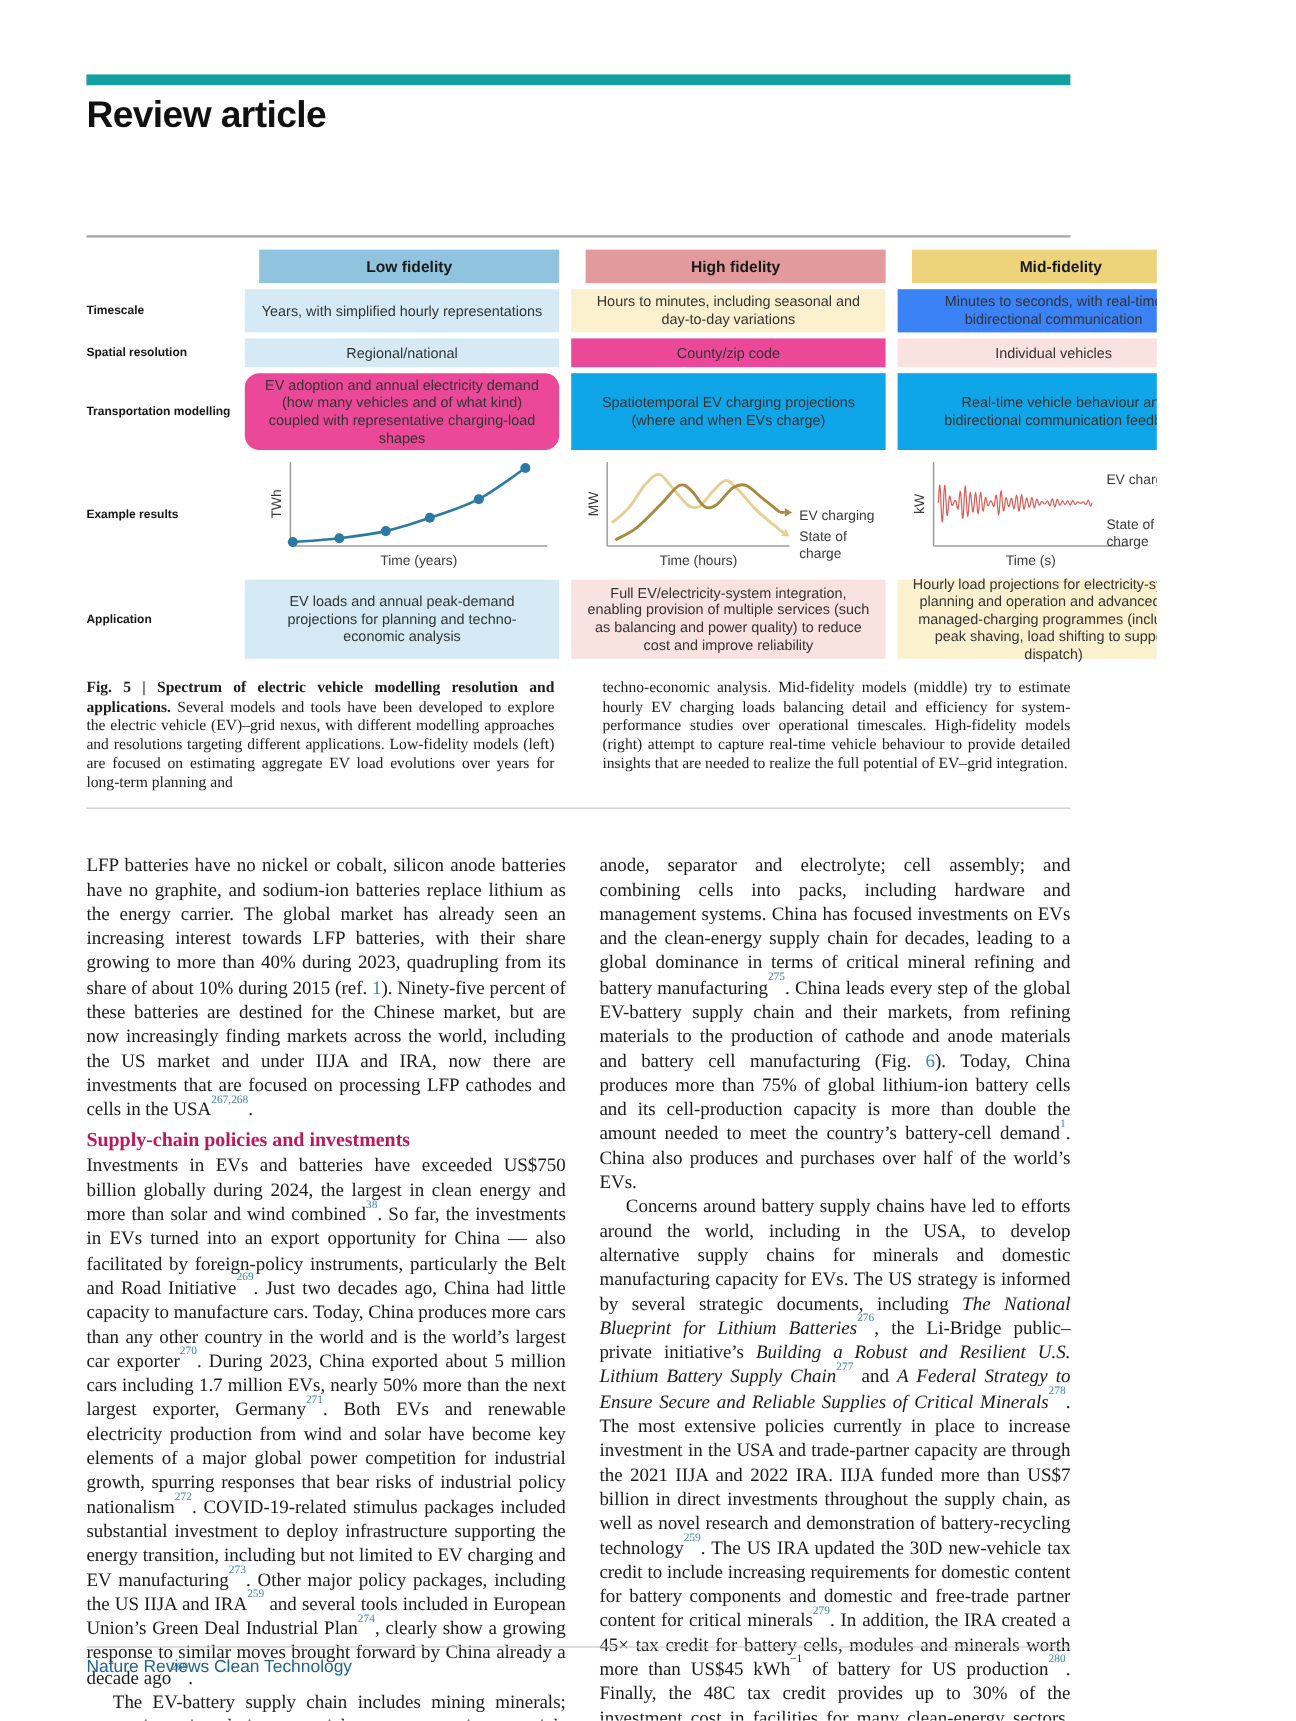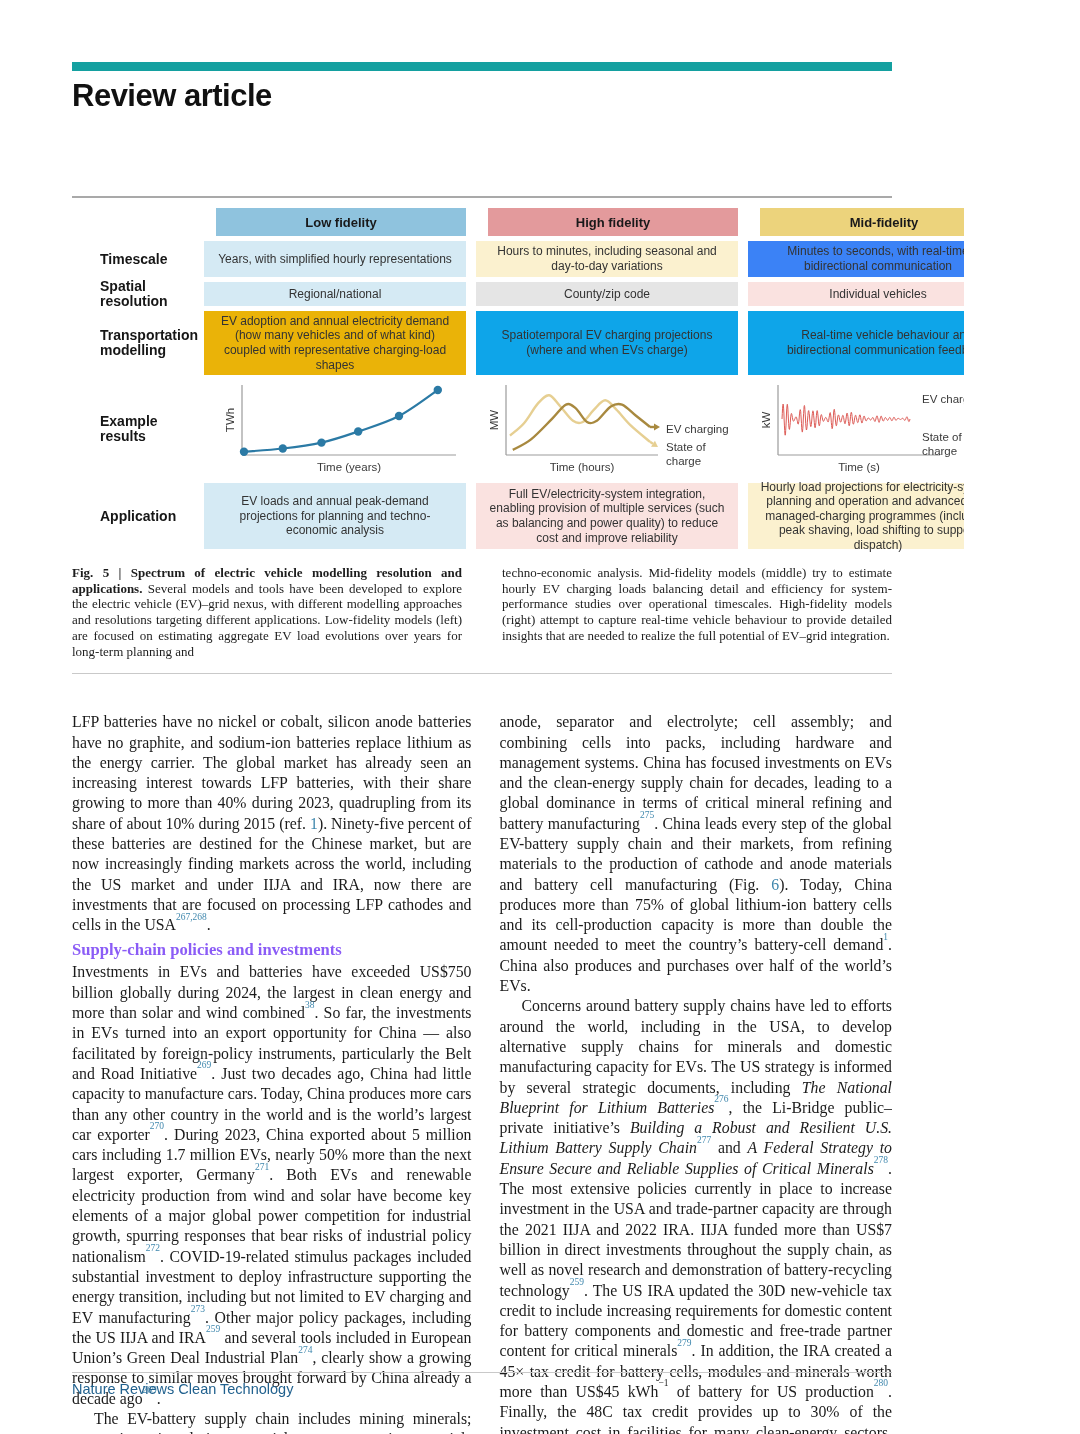--- a/index.html
+++ b/index.html
@@ -5,39 +5,39 @@
   html,body{margin:0;padding:0;background:#ffffff;}
   .page{position:relative;width:964px;height:1434px;background:#ffffff;overflow:hidden;
         font-family:"Liberation Sans",sans-serif;color:#1d1d1d;}
   .topbar{margin:62px 72px 0;height:9px;background:#14a0a0;}
   h1.title{margin:8px 72px 0;font-size:31px;line-height:34px;font-weight:bold;
            letter-spacing:-0.5px;color:#111;font-family:"Liberation Sans",sans-serif;}
   .figure{margin:83px 72px 0;}
   .toprule{border-top:2px solid #a9a9a9;}
   .fig-table{margin-top:10px;display:grid;grid-template-columns:122px 262px 262px 260px;
              column-gap:10px;row-gap:5px;grid-template-rows:28px 36px 24px 64px 98px 66px;}
-  .rowlabel{display:flex;align-items:center;font-weight:bold;font-size:14px;line-height:15px;color:#161616;margin-left:28px;}
+  .rowlabel{display:flex;align-items:center;font-weight:bold;font-size:10px;line-height:15px;color:#161616;}
   .col-header{display:flex;align-items:center;justify-content:center;font-weight:bold;
               font-size:13px;color:#19191a;margin-left:12px;}
   .cell{display:flex;align-items:center;justify-content:center;text-align:center;
         font-size:12px;line-height:14.6px;color:#333;padding:3px 10px;box-sizing:border-box;}
   .chartcell{display:flex;align-items:center;justify-content:center;padding:0;}
   .fig-caption{margin-top:16px;display:flex;gap:40px;font-family:"Liberation Serif",serif;
                font-size:13px;line-height:15.7px;color:#1d1d1d;}
   .fig-caption>div{width:448px;text-align:justify;}
   .cap-bold{font-weight:bold;}
   .body-rule{margin:14px 72px 0;border-top:1px solid #c9c9c9;}
   .columns{margin:38px 72px 0;display:flex;gap:28px;}
   .colL{width:458px;}
   .colR{width:450px;}
   .columns p{margin:0;font-family:"Liberation Serif",serif;font-size:15.8px;line-height:20.3px;
              text-align:justify;color:#1b1b1b;}
   .columns p.indent{text-indent:22px;}
   h2.subhead{margin:5px 0 2px;font-family:"Liberation Serif",serif;font-size:16.6px;
-             line-height:20px;font-weight:bold;color:#8b5cf6;}
+             line-height:20px;font-weight:bold;color:#be185d;}
   sup.ref{color:#3f87ad;font-size:9.5px;line-height:0;position:relative;top:-0.45em;}
   sup.exp{color:#1b1b1b;font-size:9.5px;line-height:0;position:relative;top:-0.45em;}
   span.refinline{color:#3f87ad;}
   em{font-style:italic;}
   .footer-rule{position:absolute;left:72px;right:72px;top:1372px;border-top:1px solid #c9c9c9;}
   .footer-text{position:absolute;left:72px;top:1381px;font-size:14.5px;color:#21618e;
                font-family:"Liberation Sans",sans-serif;}
   svg text{font-family:"Liberation Sans",sans-serif;}
 </style>
 </head>
@@ -58,25 +58,25 @@
       <div class="col-header" style="background: rgb(227, 154, 156);">High fidelity</div>
       <div class="col-header" style="background: rgb(236, 211, 124);">Mid-fidelity</div>
 
       <div class="rowlabel">Timescale</div>
       <div class="cell" style="background: rgb(213, 234, 244);">Years, with simplified hourly representations</div>
       <div class="cell" style="background: rgb(251, 241, 207);">Hours to minutes, including seasonal and day-to-day variations</div>
       <div class="cell" style="background: #3b82f6;">Minutes to seconds, with real-time bidirectional communication</div>
 
       <div class="rowlabel">Spatial resolution</div>
       <div class="cell" style="background: rgb(213, 234, 244);">Regional/national</div>
-      <div class="cell" style="background: #e5e5e5;">County/zip code</div>
+      <div class="cell" style="background: #ec4899;">County/zip code</div>
       <div class="cell" style="background: rgb(250, 226, 224);">Individual vehicles</div>
 
       <div class="rowlabel">Transportation modelling</div>
-      <div class="cell" style="background: #eab308;">EV adoption and annual electricity demand (how many vehicles and of what kind) coupled with representative charging-load shapes</div>
+      <div class="cell" style="background: #ec4899; border-radius: 12px;">EV adoption and annual electricity demand (how many vehicles and of what kind) coupled with representative charging-load shapes</div>
       <div class="cell" style="background: #0ea5e9;">Spatiotemporal EV charging projections (where and when EVs charge)</div>
       <div class="cell" style="background: #0ea5e9; padding-left: 28px;">Real-time vehicle behaviour and bidirectional communication feedback</div>
 
       <div class="rowlabel">Example results</div>
       <div class="chartcell">
         <svg id="chart-low" width="262" height="96">
             <line x1="38" y1="4" x2="38" y2="74" stroke="#9b9b9b" stroke-width="1.2"></line>
             <line x1="38" y1="74" x2="252" y2="74" stroke="#9b9b9b" stroke-width="1.2"></line>
             <text x="30" y="39" transform="rotate(-90 30 39)" text-anchor="middle" font-size="11.5" fill="#3a3a3a">TWh</text>
             <text x="145" y="90" text-anchor="middle" font-size="11.5" fill="#3a3a3a">Time (years)</text>

